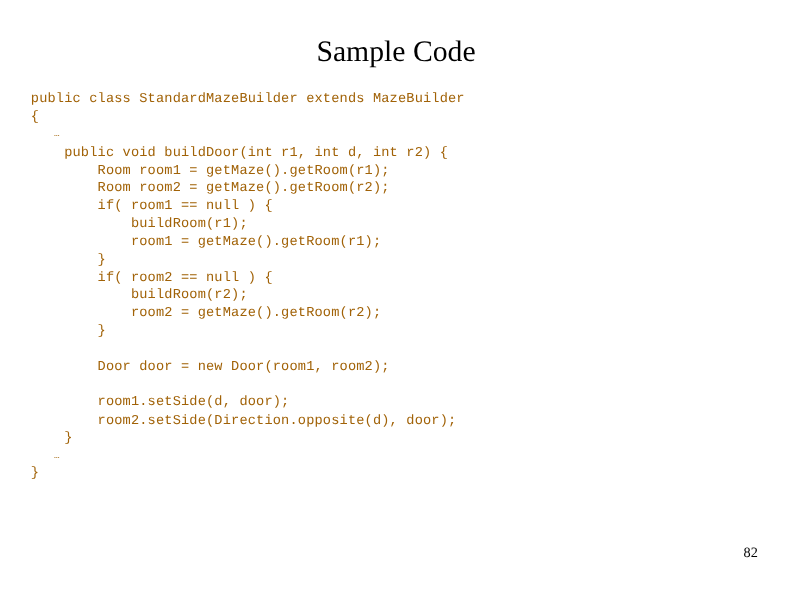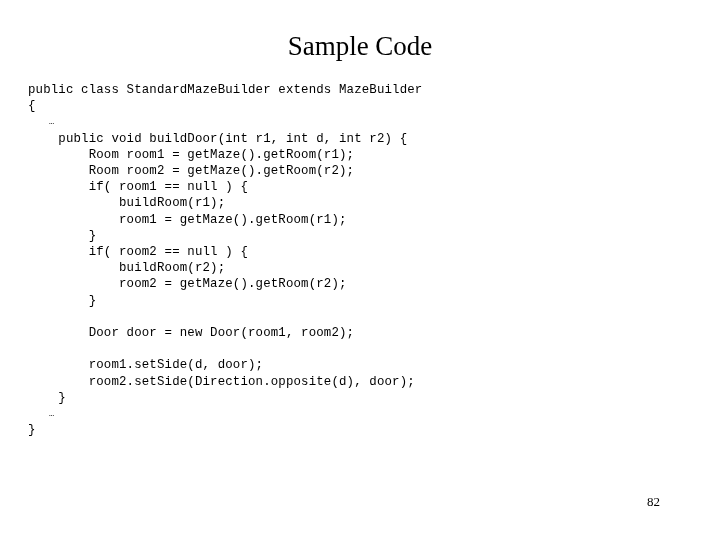--- a/index.html
+++ b/index.html
@@ -34,21 +34,21 @@
     white-space: pre;
   }
   .code-block {
     position: absolute;
     left: 28px;
     top: 82px;
     width: 664px;
     font-family: "Liberation Mono", "DejaVu Sans Mono", monospace;
     font-size: 12.4px;
     line-height: 16.2px;
-    color: #000000;
+    color: #a16207;
     white-space: pre;
     letter-spacing: 0.15px;
   }
   .code-line {
     display: block;
     min-height: 16.2px;
     white-space: pre;
   }
   .code-line.ellipsis-line {
     font-size: 8.5px;
@@ -78,20 +78,21 @@
     position: absolute;
     left: 0;
     top: 0;
     width: 660px;
     text-align: right;
     font-family: "Liberation Serif", "DejaVu Serif", serif;
     font-size: 13px;
     line-height: 16px;
     color: #000000;
     white-space: pre;
+    padding-left: 29px;
   }
 </style>
 </head>
 <body>
 
 <div class="slide">
 
   <div class="slide-title">Sample Code</div>
 
   <div class="code-block"><span class="code-line">public class StandardMazeBuilder extends MazeBuilder</span><span class="code-line">{</span><span class="code-line ellipsis-line">    …</span><span class="code-line">    public void buildDoor(int r1, int d, int r2) {</span><span class="code-line">        Room room1 = getMaze().getRoom(r1);</span><span class="code-line">        Room room2 = getMaze().getRoom(r2);</span><span class="code-line">        if( room1 == null ) {</span><span class="code-line">            buildRoom(r1);</span><span class="code-line">            room1 = getMaze().getRoom(r1);</span><span class="code-line">        }</span><span class="code-line">        if( room2 == null ) {</span><span class="code-line">            buildRoom(r2);</span><span class="code-line">            room2 = getMaze().getRoom(r2);</span><span class="code-line">        }</span><span class="code-line blank-line">&nbsp;</span><span class="code-line">        Door door = new Door(room1, room2);</span><span class="code-line blank-line">&nbsp;</span><span class="code-line">        room1.setSide(d, door);</span><span class="code-line">        room2.setSide(Direction.opposite(d), door);</span><span class="code-line">    }</span><span class="code-line ellipsis-line">    …</span><span class="code-line">}</span></div>

